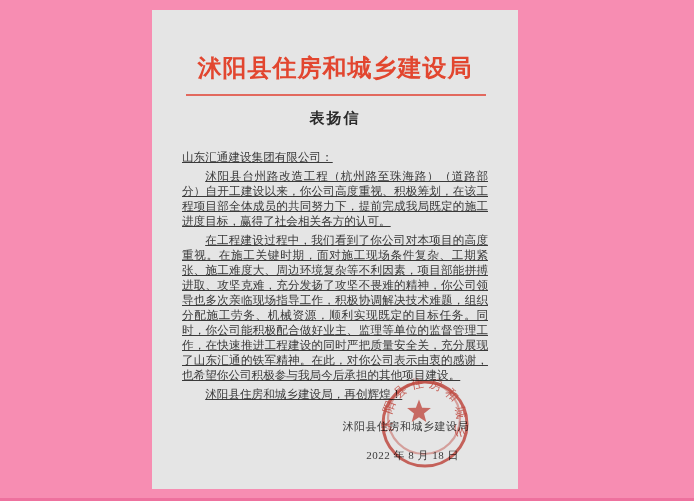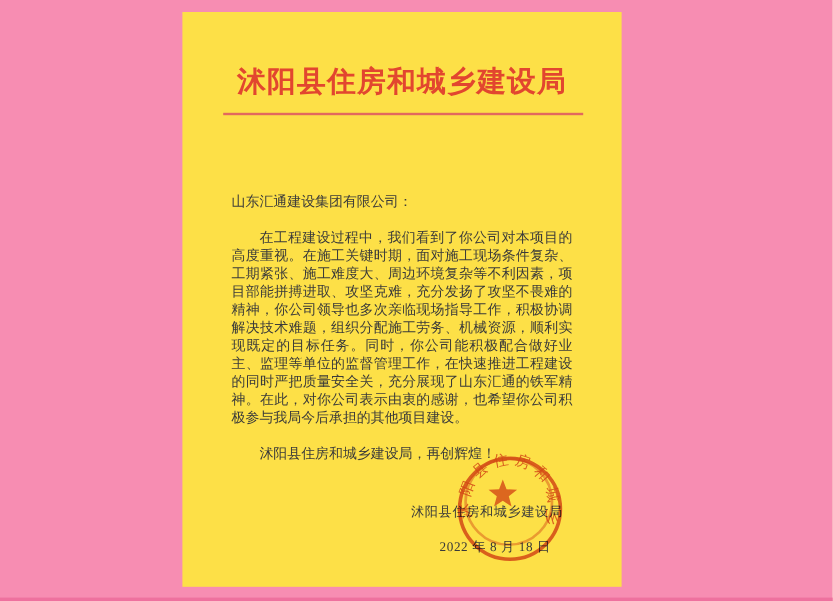--- a/index.html
+++ b/index.html
@@ -14,21 +14,21 @@
     background: #f78db2;
   }
   .bottom-edge {
     position: absolute; left: 0; bottom: 0;
     width: 694px; height: 3px;
     background: #ee719e;
   }
   .paper {
     position: absolute; left: 152px; top: 10px;
     width: 366px; height: 479px;
-    background: #fde047;
+    background: #e5e5e5;
   }
   .org-title {
     position: absolute; top: 42px; left: 0;
     width: 366px; margin: 0;
     text-align: center;
     font-size: 24px; font-weight: 700;
     letter-spacing: 1px;
     color: #e2462f;
   }
   .header-rule {
@@ -45,21 +45,21 @@
     color: #2b2b2b;
   }
   .body-text {
     position: absolute; top: 136px; left: 26px;
     width: 314px;
     font-size: 11.6px; line-height: 15px;
     color: #3a3a3a;
     text-align: justify;
     word-break: break-all;
   }
-  .body-text p { margin: 15px; }
+  .body-text p { margin: 4px; text-decoration: underline; }
   .body-text p.indent { text-indent: 2em; }
   .sig-org {
     position: absolute; top: 409px; right: 49px;
     font-size: 11px; letter-spacing: 0.5px;
     color: #3a3a3a;
   }
   .sig-date {
     position: absolute; top: 438px; right: 59px;
     font-size: 11px; letter-spacing: 0.5px;
     color: #3a3a3a;
@@ -75,23 +75,25 @@
 <body>
 
 <div class="stage">
 
   <div class="paper">
 
     <h1 class="org-title">沭阳县住房和城乡建设局</h1>
 
     <div class="header-rule"></div>
 
+    <h2 class="doc-title">表扬信</h2>
 
     <div class="body-text">
       <p>山东汇通建设集团有限公司：</p>
+      <p class="indent">沭阳县台州路改造工程（杭州路至珠海路）（道路部分）自开工建设以来，你公司高度重视、积极筹划，在该工程项目部全体成员的共同努力下，提前完成我局既定的施工进度目标，赢得了社会相关各方的认可。</p>
       <p class="indent">在工程建设过程中，我们看到了你公司对本项目的高度重视。在施工关键时期，面对施工现场条件复杂、工期紧张、施工难度大、周边环境复杂等不利因素，项目部能拼搏进取、攻坚克难，充分发扬了攻坚不畏难的精神，你公司领导也多次亲临现场指导工作，积极协调解决技术难题，组织分配施工劳务、机械资源，顺利实现既定的目标任务。同时，你公司能积极配合做好业主、监理等单位的监督管理工作，在快速推进工程建设的同时严把质量安全关，充分展现了山东汇通的铁军精神。在此，对你公司表示由衷的感谢，也希望你公司积极参与我局今后承担的其他项目建设。</p>
       <p class="indent">沭阳县住房和城乡建设局，再创辉煌！</p>
     </div>
 
     <div class="sig-org">沭阳县住房和城乡建设局</div>
 
     <div class="sig-date">2022 年 8 月 18 日</div>
 
     <svg class="seal" viewBox="0 0 110 110" xmlns="http://www.w3.org/2000/svg">
       <defs>

